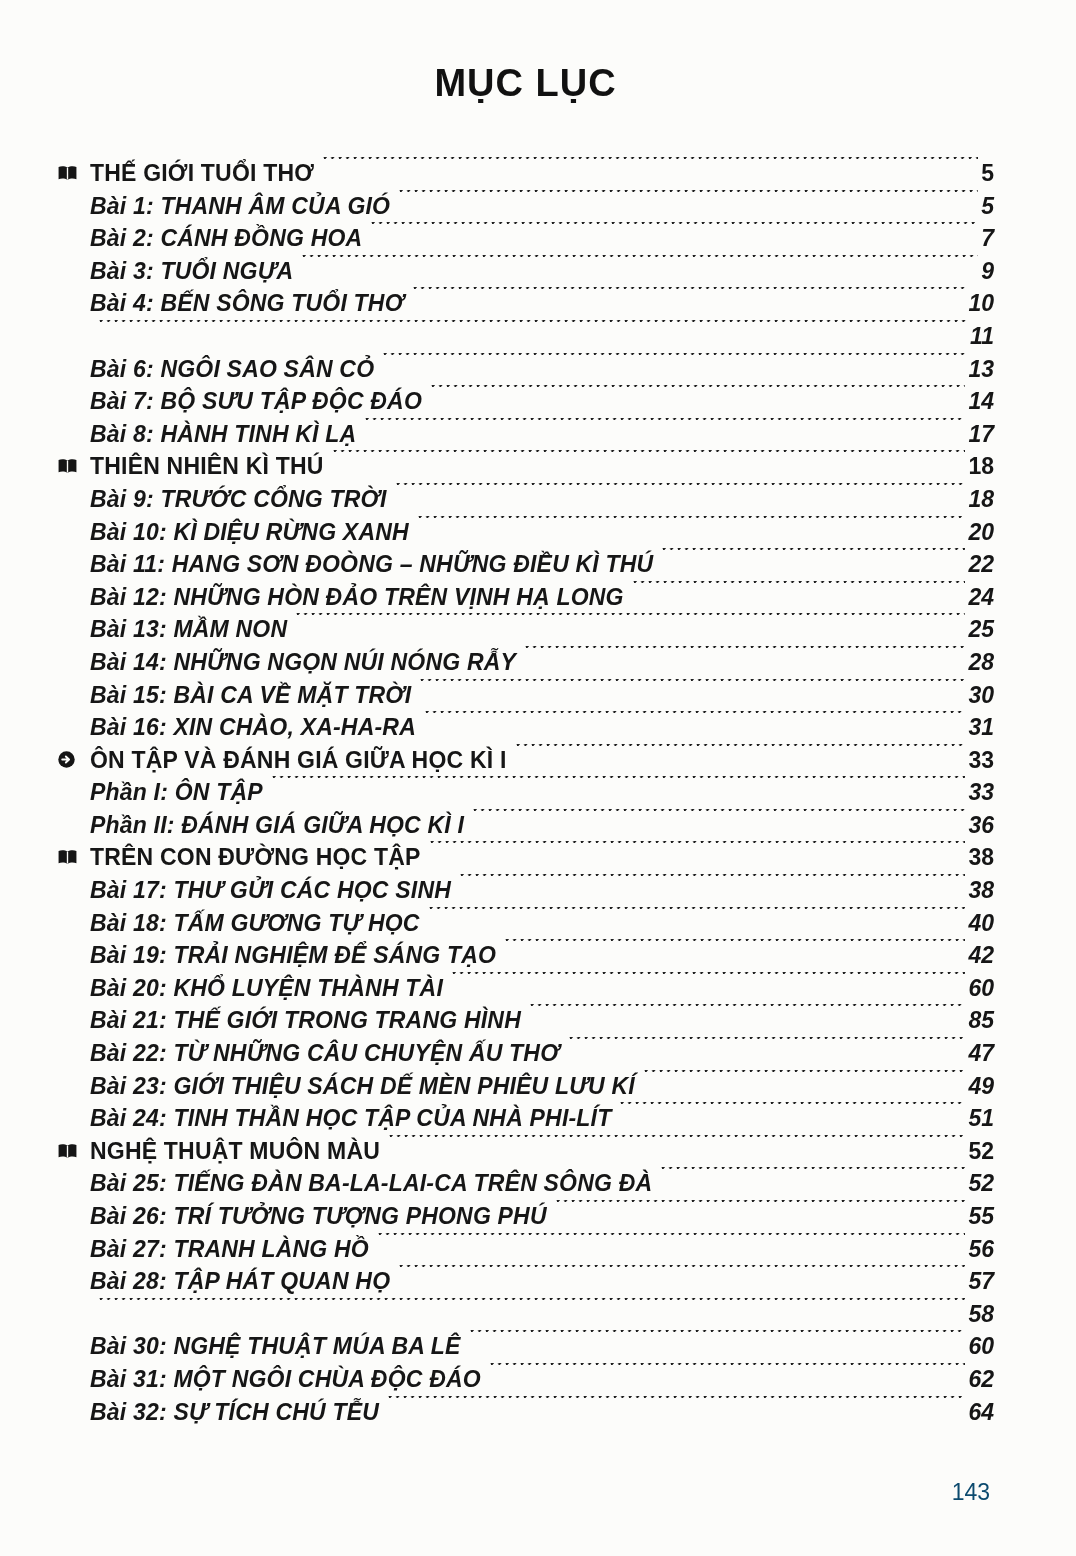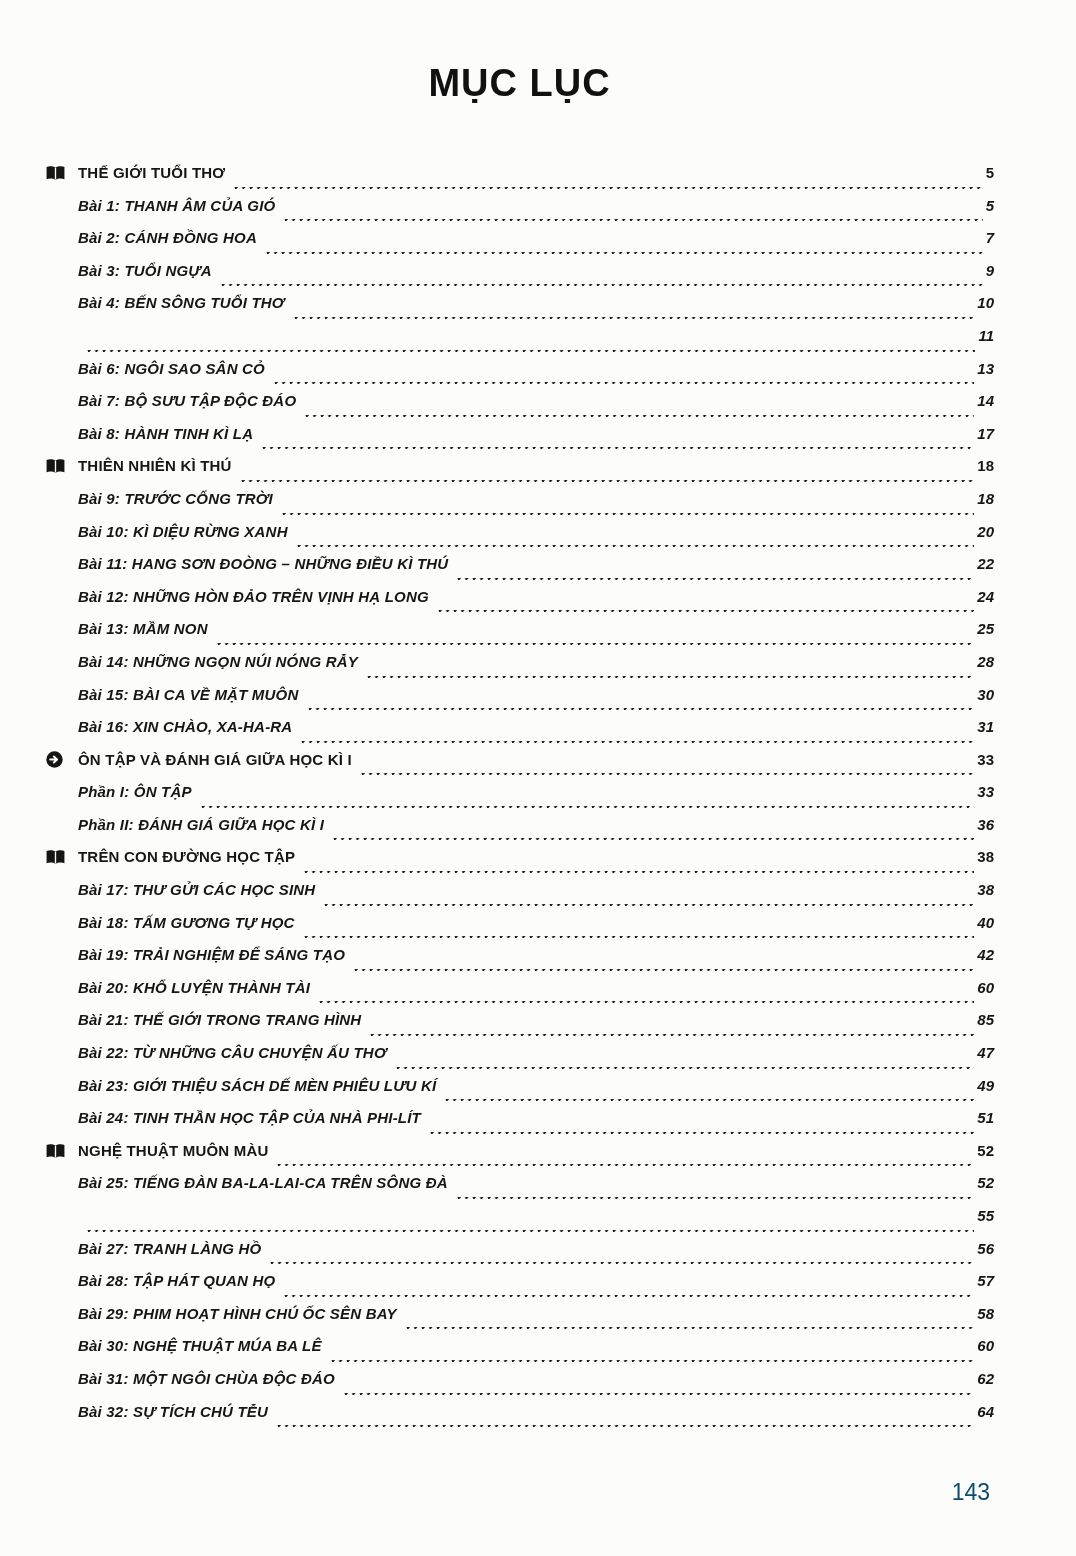--- a/index.html
+++ b/index.html
@@ -12,38 +12,38 @@
     background: #fcfcfa;
     font-family: "Liberation Sans", "DejaVu Sans", sans-serif;
     color: #161616;
     overflow: hidden;
   }
   .page {
     position: relative;
     width: 100%;
     height: 100%;
     box-sizing: border-box;
-    padding: 62px 82px 0 45px;
+    padding: 62px 82px 0 57px;
   }
   .title {
     margin: 0;
     text-align: center;
     font-size: 38px;
     font-weight: 800;
     letter-spacing: 1px;
     color: #111;
   }
   .toc {
     margin-top: 52px;
   }
   .row {
     display: flex;
-    align-items: flex-end;
+    align-items: flex-start;
     line-height: 32.6px;
-    font-size: 15px;
+    font-size: 23px;
     white-space: nowrap;
   }
   .row .label {
     font-weight: 700;
     letter-spacing: 0.2px;
   }
   .row.section .label {
     font-weight: 800;
   }
   .row.entry {
@@ -172,21 +172,21 @@
         <span class="label">Bài 13: MẦM NON</span>
         <span class="leader"></span>
         <span class="pagenum">25</span>
       </div>
       <div class="row entry">
         <span class="label">Bài 14: NHỮNG NGỌN NÚI NÓNG RẪY</span>
         <span class="leader"></span>
         <span class="pagenum">28</span>
       </div>
       <div class="row entry">
-        <span class="label">Bài 15: BÀI CA VỀ MẶT MUÔN</span>
+        <span class="label">Bài 15: BÀI CA VỀ MẶT TRỜI</span>
         <span class="leader"></span>
         <span class="pagenum">30</span>
       </div>
       <div class="row entry">
         <span class="label">Bài 16: XIN CHÀO, XA-HA-RA</span>
         <span class="leader"></span>
         <span class="pagenum">31</span>
       </div>
       <div class="row section">
         <span class="icon">
@@ -270,35 +270,35 @@
         <span class="label">NGHỆ THUẬT MUÔN MÀU</span>
         <span class="leader"></span>
         <span class="pagenum">52</span>
       </div>
       <div class="row entry">
         <span class="label">Bài 25: TIẾNG ĐÀN BA-LA-LAI-CA TRÊN SÔNG ĐÀ</span>
         <span class="leader"></span>
         <span class="pagenum">52</span>
       </div>
       <div class="row entry">
+        <span class="label">Bài 26: TRÍ TƯỞNG TƯỢNG PHONG PHÚ</span>
         <span class="leader"></span>
         <span class="pagenum">55</span>
       </div>
       <div class="row entry">
         <span class="label">Bài 27: TRANH LÀNG HỒ</span>
         <span class="leader"></span>
         <span class="pagenum">56</span>
       </div>
       <div class="row entry">
         <span class="label">Bài 28: TẬP HÁT QUAN HỌ</span>
         <span class="leader"></span>
         <span class="pagenum">57</span>
       </div>
       <div class="row entry">
-        <span class="label">Bài 29: PHIM HOẠT HÌNH CHÚ ỐC SÊN BAY</span>
         <span class="leader"></span>
         <span class="pagenum">58</span>
       </div>
       <div class="row entry">
         <span class="label">Bài 30: NGHỆ THUẬT MÚA BA LÊ</span>
         <span class="leader"></span>
         <span class="pagenum">60</span>
       </div>
       <div class="row entry">
         <span class="label">Bài 31: MỘT NGÔI CHÙA ĐỘC ĐÁO</span>

